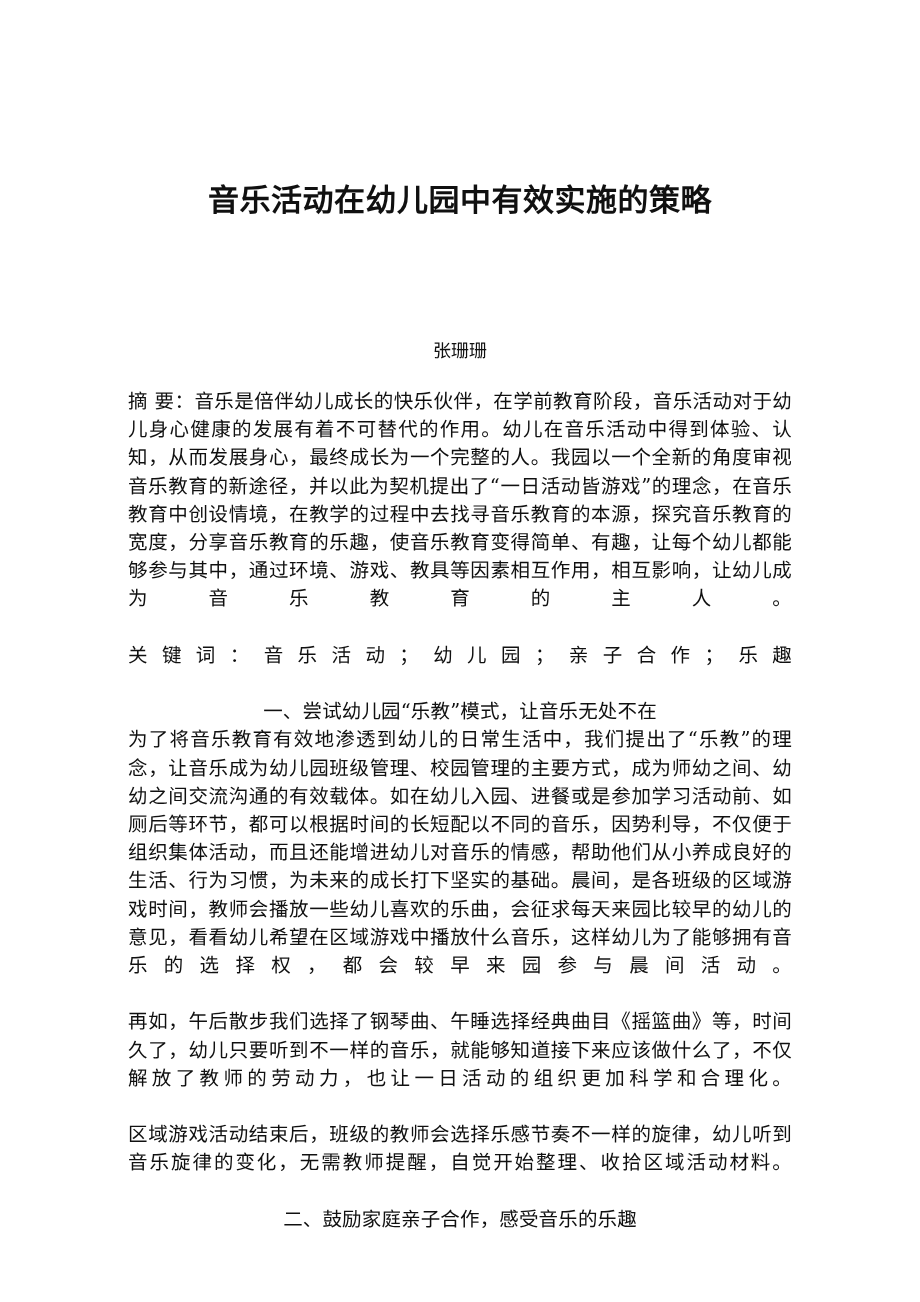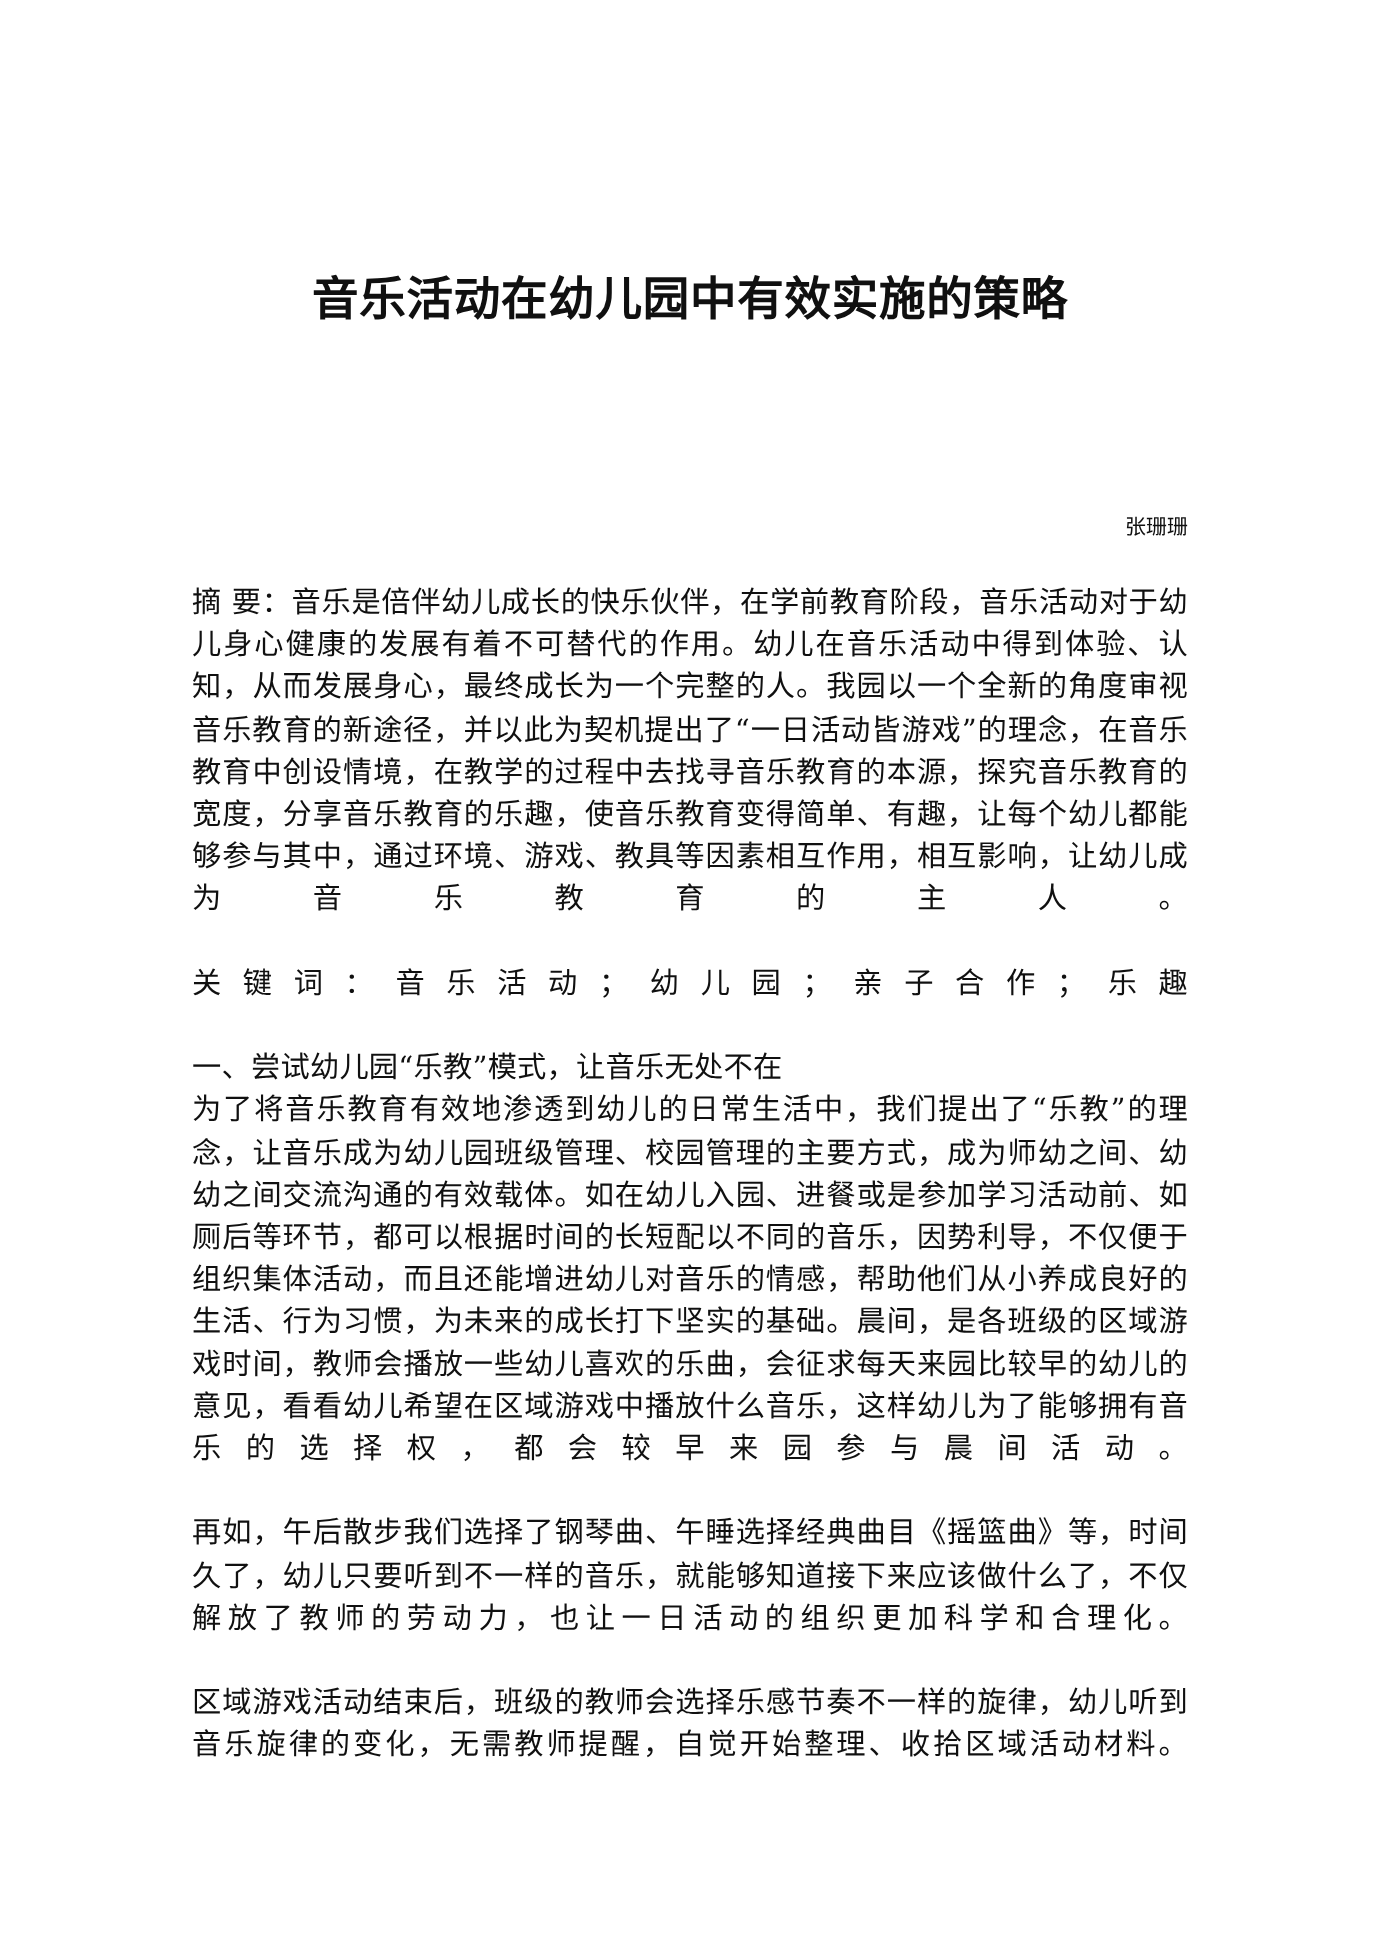--- a/index.html
+++ b/index.html
@@ -41,24 +41,25 @@
     font-weight: 700;
     text-align: center;
     letter-spacing: 0.5px;
     padding-top: 180px;
     font-family: "DejaVu Serif", "Liberation Serif", serif;
   }
 
   .author {
     margin: 0;
     padding: 0;
-    font-size: 14px;
+    font-size: 18px;
     line-height: 28px;
-    text-align: right;
+    text-align: center;
     padding-top: 118px;
+    font-family: Liberation Mono, monospace;
   }
 
   .para {
     margin: 0;
     padding: 0;
     font-size: 19.5px;
     line-height: 28.2px;
     text-align: justify;
     text-justify: inter-ideograph;
     letter-spacing: 0.15px;
@@ -66,21 +67,21 @@
 
   .gap-abstract { margin-top: 22px; }
   .gap-block    { }
 
   .section-heading {
     margin: 0;
     padding: 0;
     font-size: 19.5px;
     line-height: 28.2px;
     font-weight: 400;
-    text-align: left;
+    text-align: center;
     letter-spacing: 0.15px;
   }
 
   
   .para::after {
     content: "";
     display: inline-block;
     width: 100%;
   }
 </style>
@@ -99,15 +100,16 @@
     <p class="para gap-block">关键词：音乐活动；幼儿园；亲子合作；乐趣</p>
 
     <h2 class="section-heading gap-block">一、尝试幼儿园“乐教”模式，让音乐无处不在</h2>
 
     <p class="para gap-block">为了将音乐教育有效地渗透到幼儿的日常生活中，我们提出了“乐教”的理念，让音乐成为幼儿园班级管理、校园管理的主要方式，成为师幼之间、幼幼之间交流沟通的有效载体。如在幼儿入园、进餐或是参加学习活动前、如厕后等环节，都可以根据时间的长短配以不同的音乐，因势利导，不仅便于组织集体活动，而且还能增进幼儿对音乐的情感，帮助他们从小养成良好的生活、行为习惯，为未来的成长打下坚实的基础。晨间，是各班级的区域游戏时间，教师会播放一些幼儿喜欢的乐曲，会征求每天来园比较早的幼儿的意见，看看幼儿希望在区域游戏中播放什么音乐，这样幼儿为了能够拥有音乐的选择权，都会较早来园参与晨间活动。</p>
 
     <p class="para gap-block">再如，午后散步我们选择了钢琴曲、午睡选择经典曲目《摇篮曲》等，时间久了，幼儿只要听到不一样的音乐，就能够知道接下来应该做什么了，不仅解放了教师的劳动力，也让一日活动的组织更加科学和合理化。</p>
 
     <p class="para gap-block">区域游戏活动结束后，班级的教师会选择乐感节奏不一样的旋律，幼儿听到音乐旋律的变化，无需教师提醒，自觉开始整理、收拾区域活动材料。</p>
 
+    <h2 class="section-heading gap-block">二、鼓励家庭亲子合作，感受音乐的乐趣</h2>
 
   </div>
 </div>
 
 </body></html>

